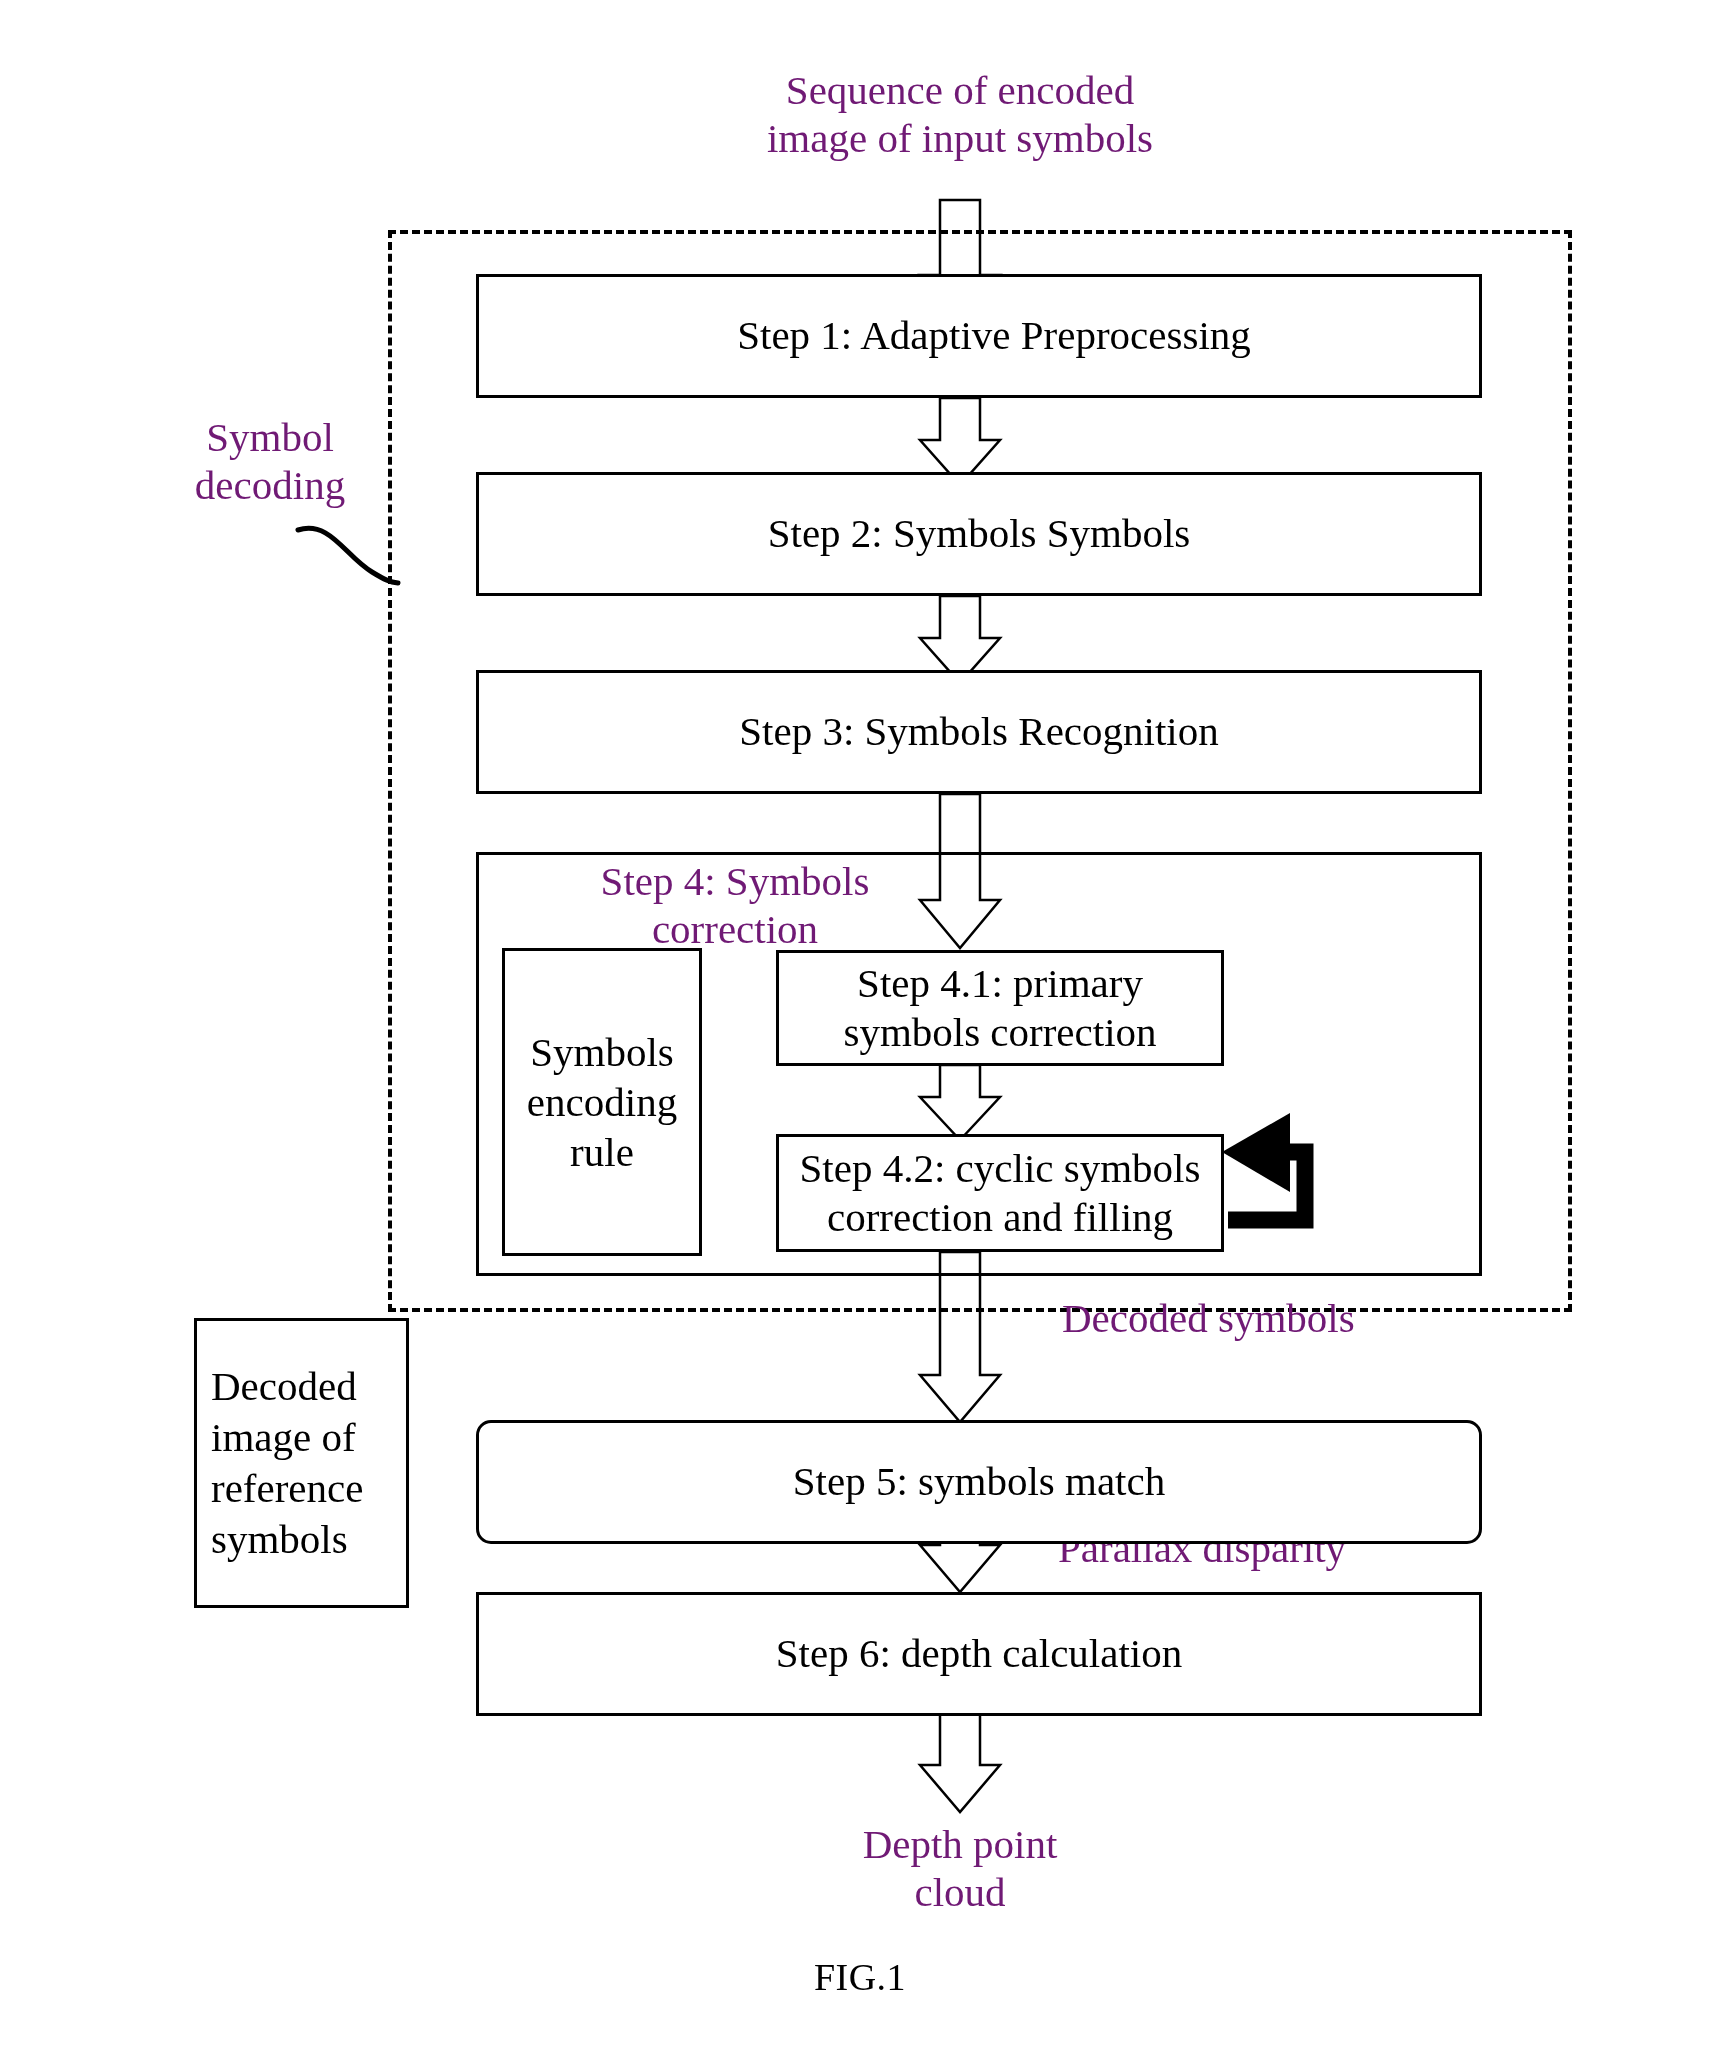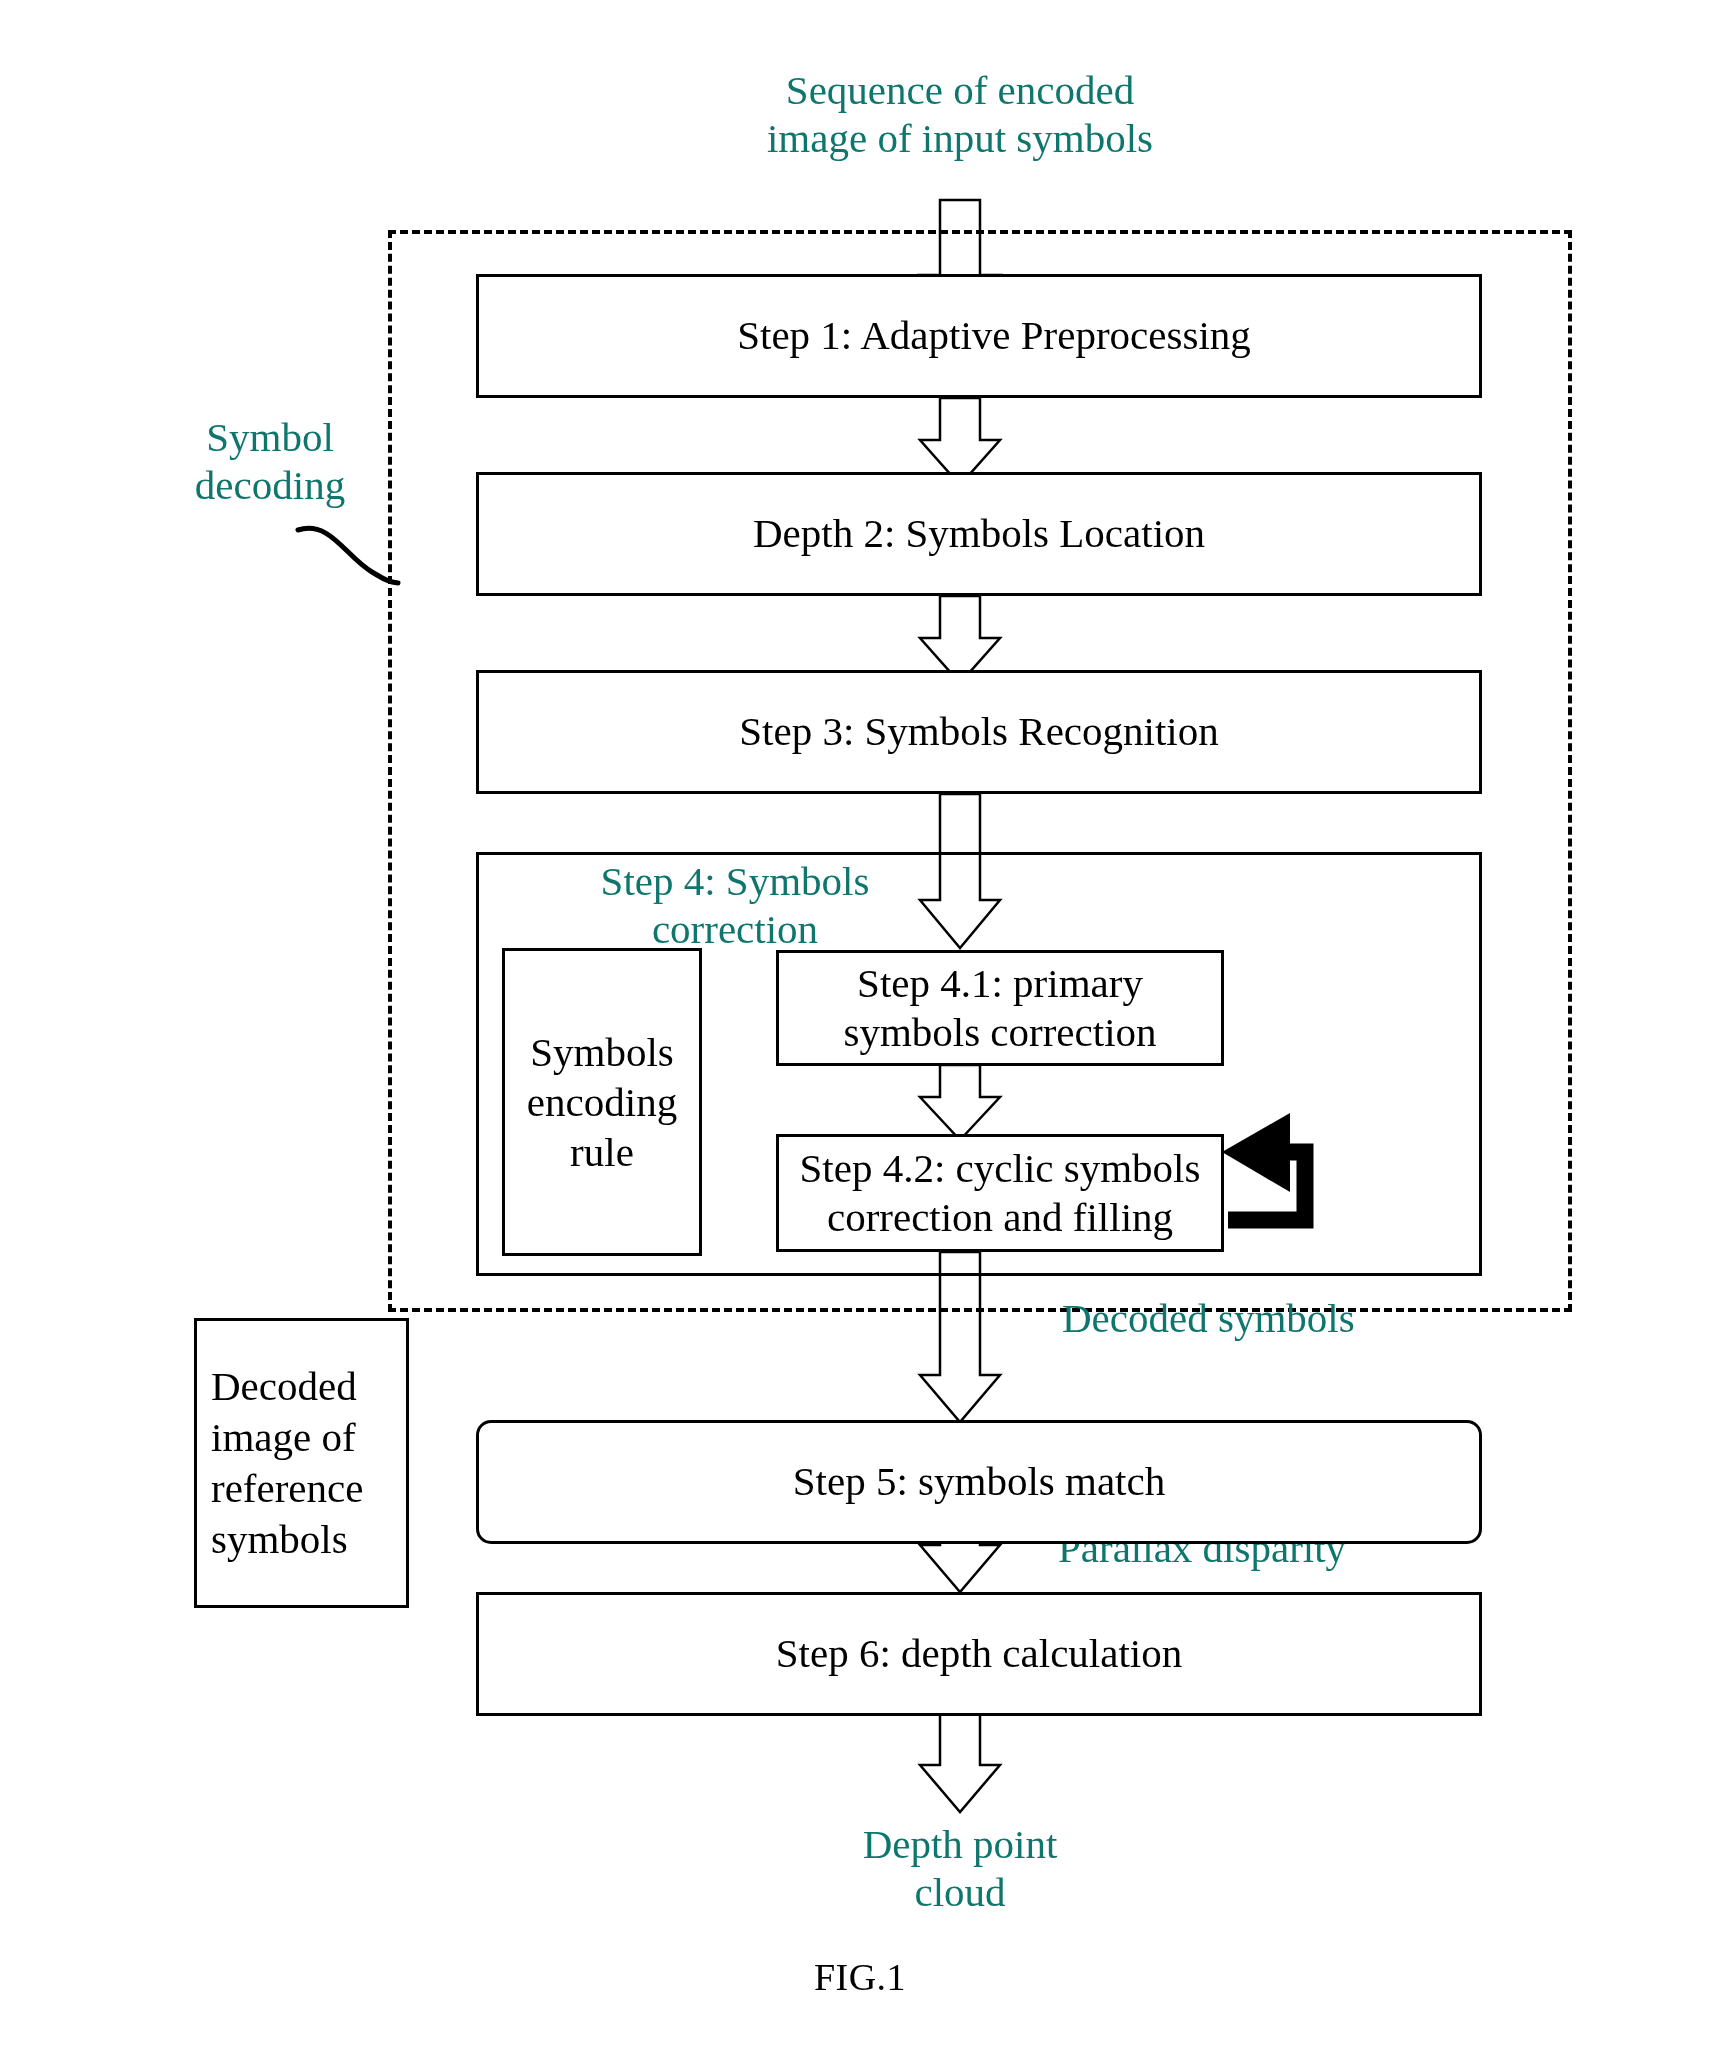--- a/index.html
+++ b/index.html
@@ -20,21 +20,21 @@
     overflow: hidden;
   }
 
   
   .free-text {
     position: absolute;
     text-align: center;
     line-height: 1.18;
     font-size: 41px;
     white-space: pre-line;
-    color: #0f766e;
+    color: #701a75;
   }
   .free-text.left { text-align: left; }
 
   
   .box {
     position: absolute;
     box-sizing: border-box;
     border: 3px solid #000;
     background: #fff;
     display: flex;
@@ -141,21 +141,21 @@
   <div class="free-text left" style="left:1058px; top:1524px; width:420px;">Parallax disparity</div>
 
   <div class="free-text" style="left:760px; top:1820px; width:400px;">Depth point
 cloud</div>
 
   <div class="box" style="left:476px; top:274px; width:1006px; height:124px;padding-left:40px;">
     <span>Step 1: Adaptive Preprocessing</span>
   </div>
 
   <div class="box" style="left:476px; top:472px; width:1006px; height:124px;">
-    <span>Depth 2: Symbols Location</span>
+    <span>Step 2: Symbols Symbols</span>
   </div>
 
   <div class="box" style="left:476px; top:670px; width:1006px; height:124px;">
     <span>Step 3: Symbols Recognition</span>
   </div>
 
   <div class="group-box" style="left:476px; top:852px; width:1006px; height:424px;"></div>
 
   <div class="free-text" style="left:570px; top:858px; width:330px; line-height:1.16;">Step 4: Symbols
 correction</div>

